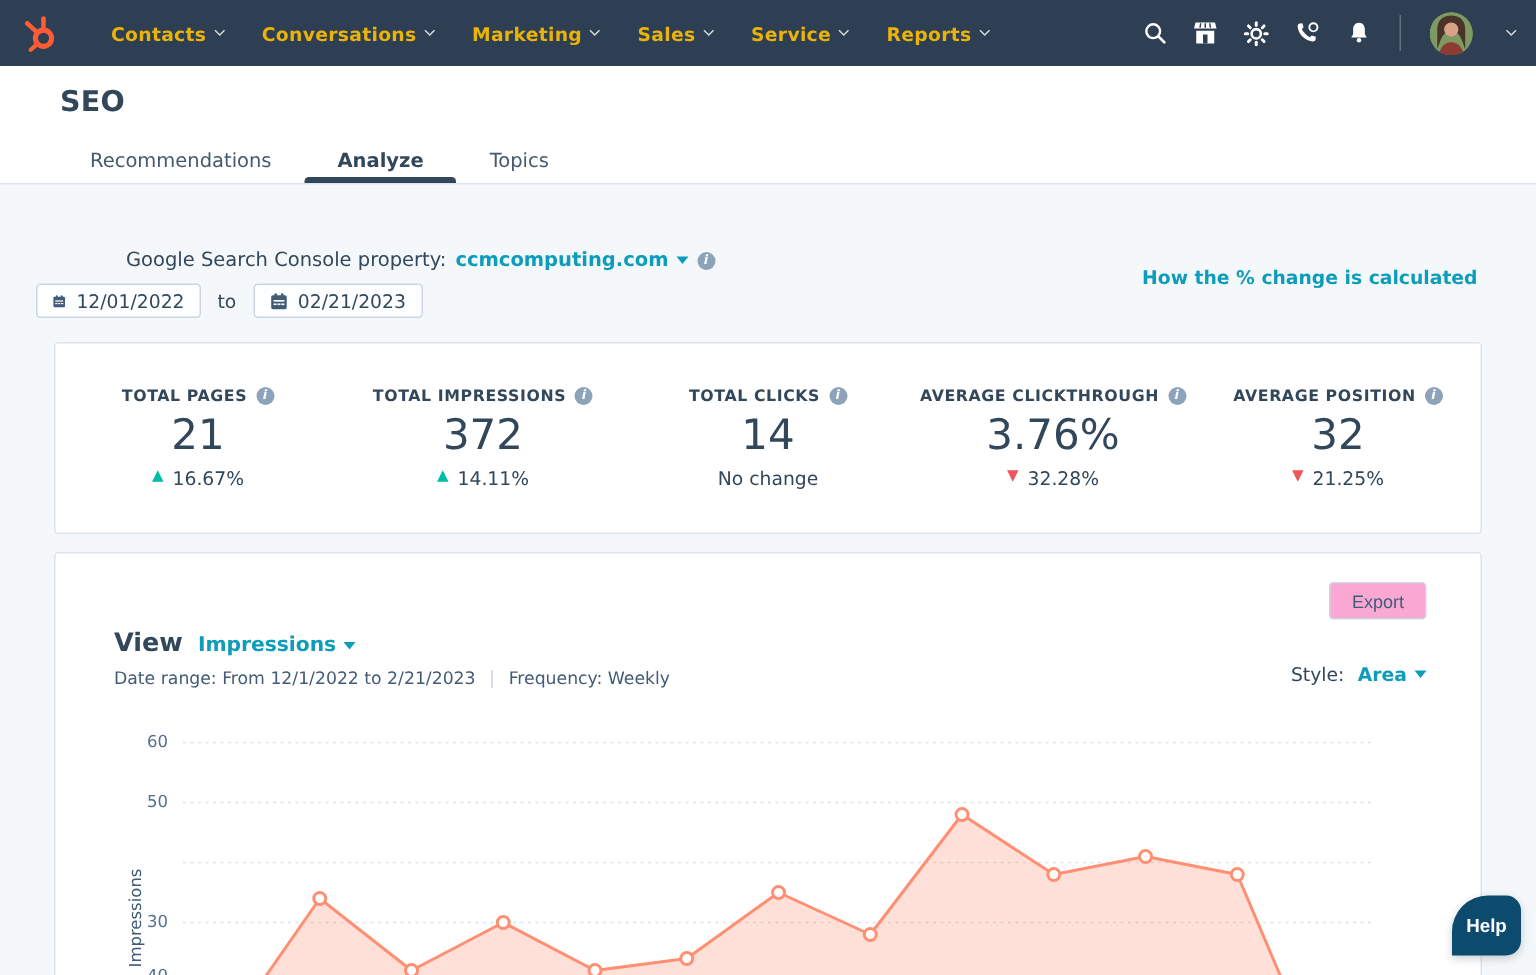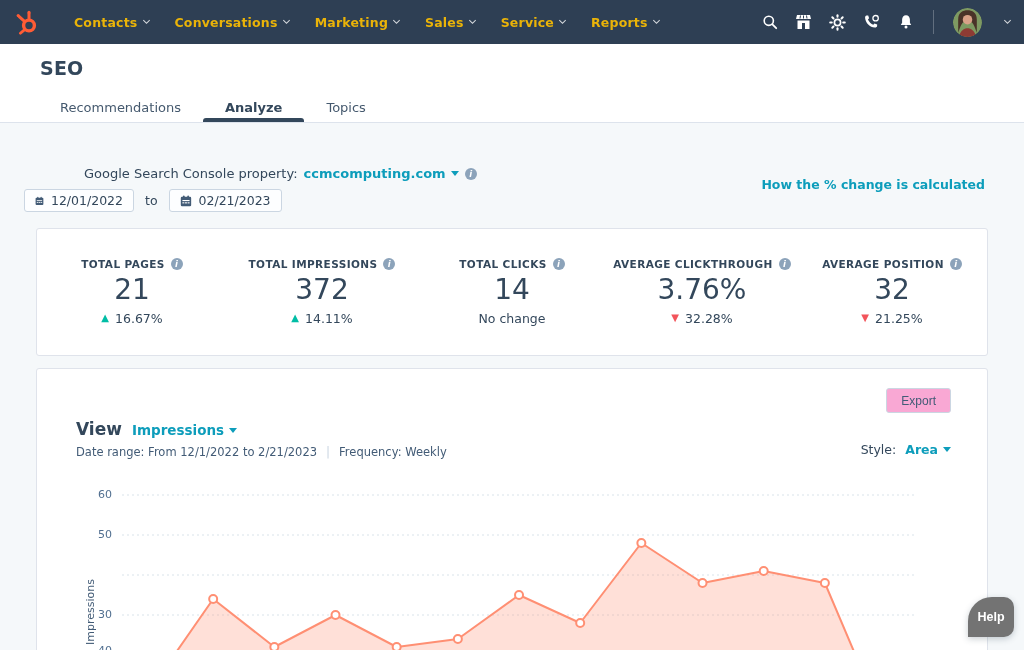--- a/index.html
+++ b/index.html
@@ -62,21 +62,21 @@
   .style-row { position:absolute; right:36px; top:57px; font-size:12.5px; color:#33475b; display:flex; align-items:center;margin-top:16px; }
   .style-value { margin-left:9px; font-weight:700; color:#0d9dbb; cursor:pointer; display:flex; align-items:center; }
 
   
   .ytick { position:absolute; width:32px; text-align:right; font-size:11px; color:#516f90; }
   .ylabel { position:absolute; left:31px; top:605px; width:120px; height:14px; text-align:center; font-size:11px; color:#425b76; transform:rotate(-90deg); }
   .plot-svg { position:absolute; left:122px; top:480px; }
   .grid { stroke:#d9e3ea; stroke-width:1; stroke-dasharray:2 3; }
 
   
-  .help-btn { position:absolute; right:10px; bottom:13px; width:46px; height:40px; background:#737373; color:#ffffff; font-size:12.5px; font-weight:700; border:none; border-radius:24px 10px 10px 0; display:flex; align-items:center; justify-content:center; cursor:pointer; box-shadow:0 2px 6px rgba(45,62,80,.25); }
+  .help-btn { position:absolute; right:10px; bottom:13px; width:46px; height:40px; background:#0c4a6e; color:#ffffff; font-size:12.5px; font-weight:700; border:none; border-radius:24px 10px 10px 0; display:flex; align-items:center; justify-content:center; cursor:pointer; box-shadow:0 2px 6px rgba(45,62,80,.25); }
 </style>
 </head>
 <body>
 
 <div class="stage">
 
   <div class="topnav">
     <div class="logo">
       <svg width="26" height="26" viewBox="0 0 26 26" fill="none">
         <circle cx="15" cy="16.5" r="5.4" stroke="#ff5c35" stroke-width="3.4"></circle>

